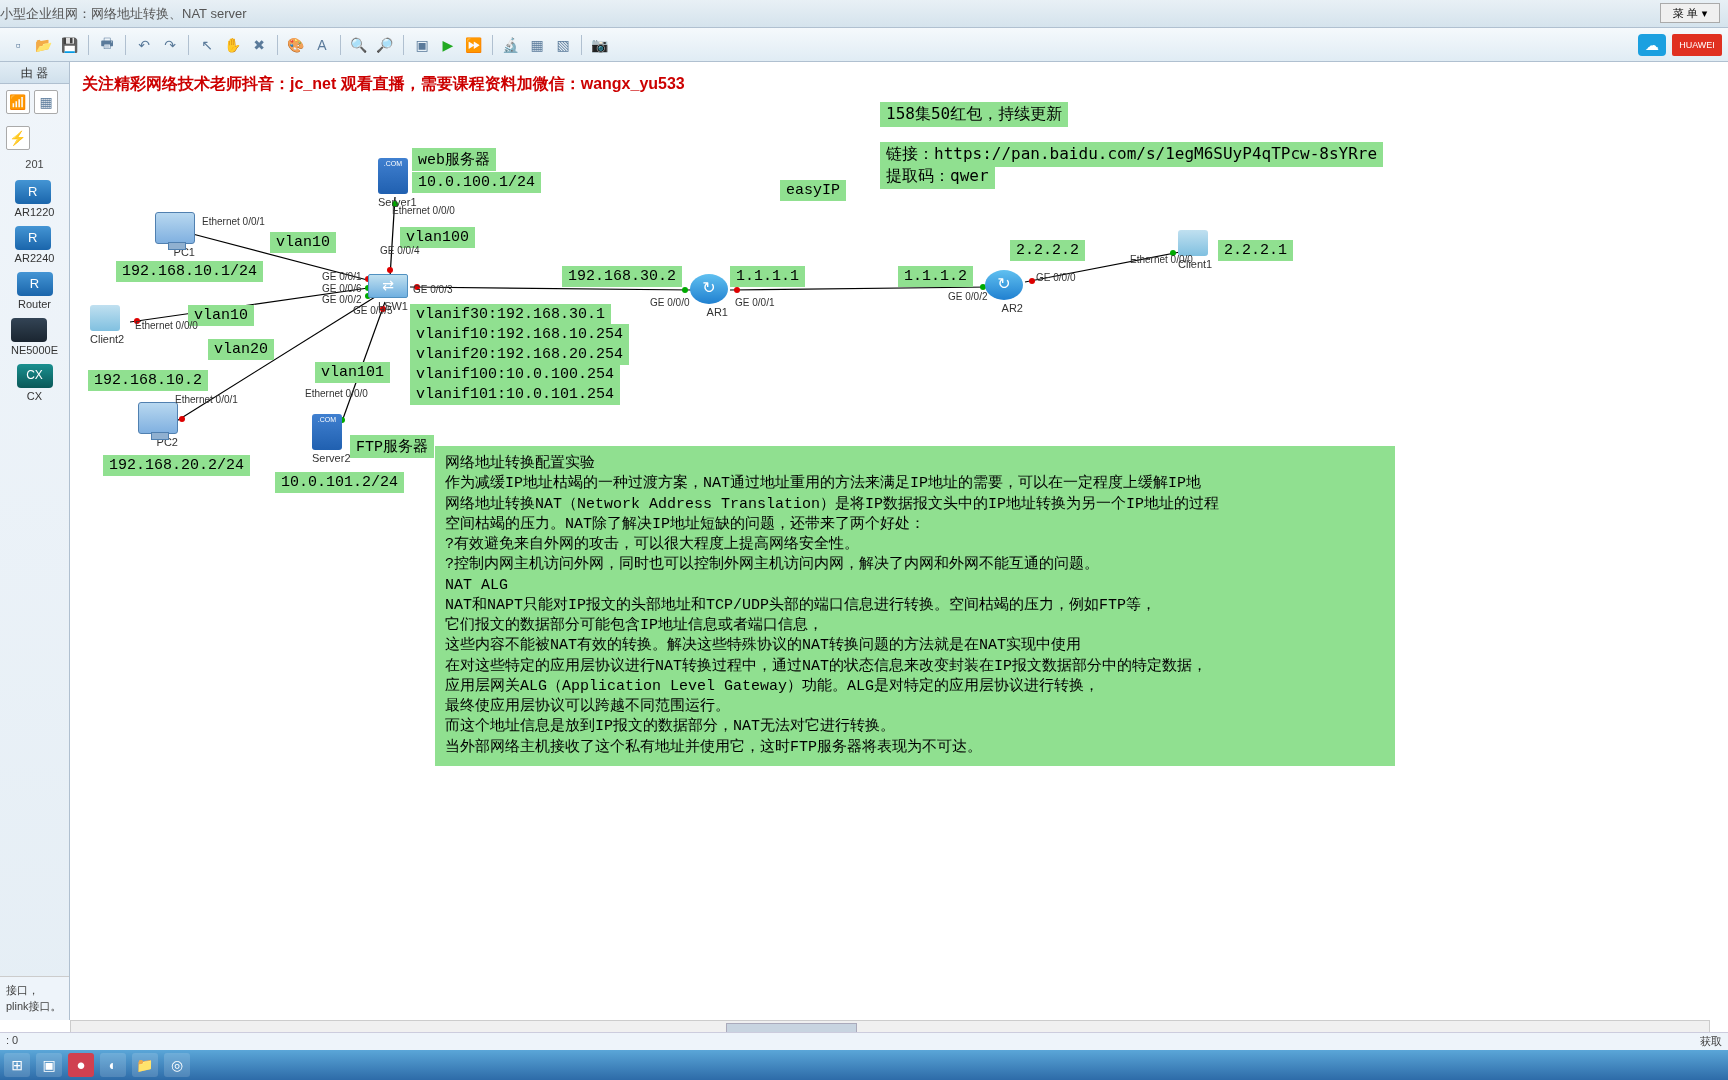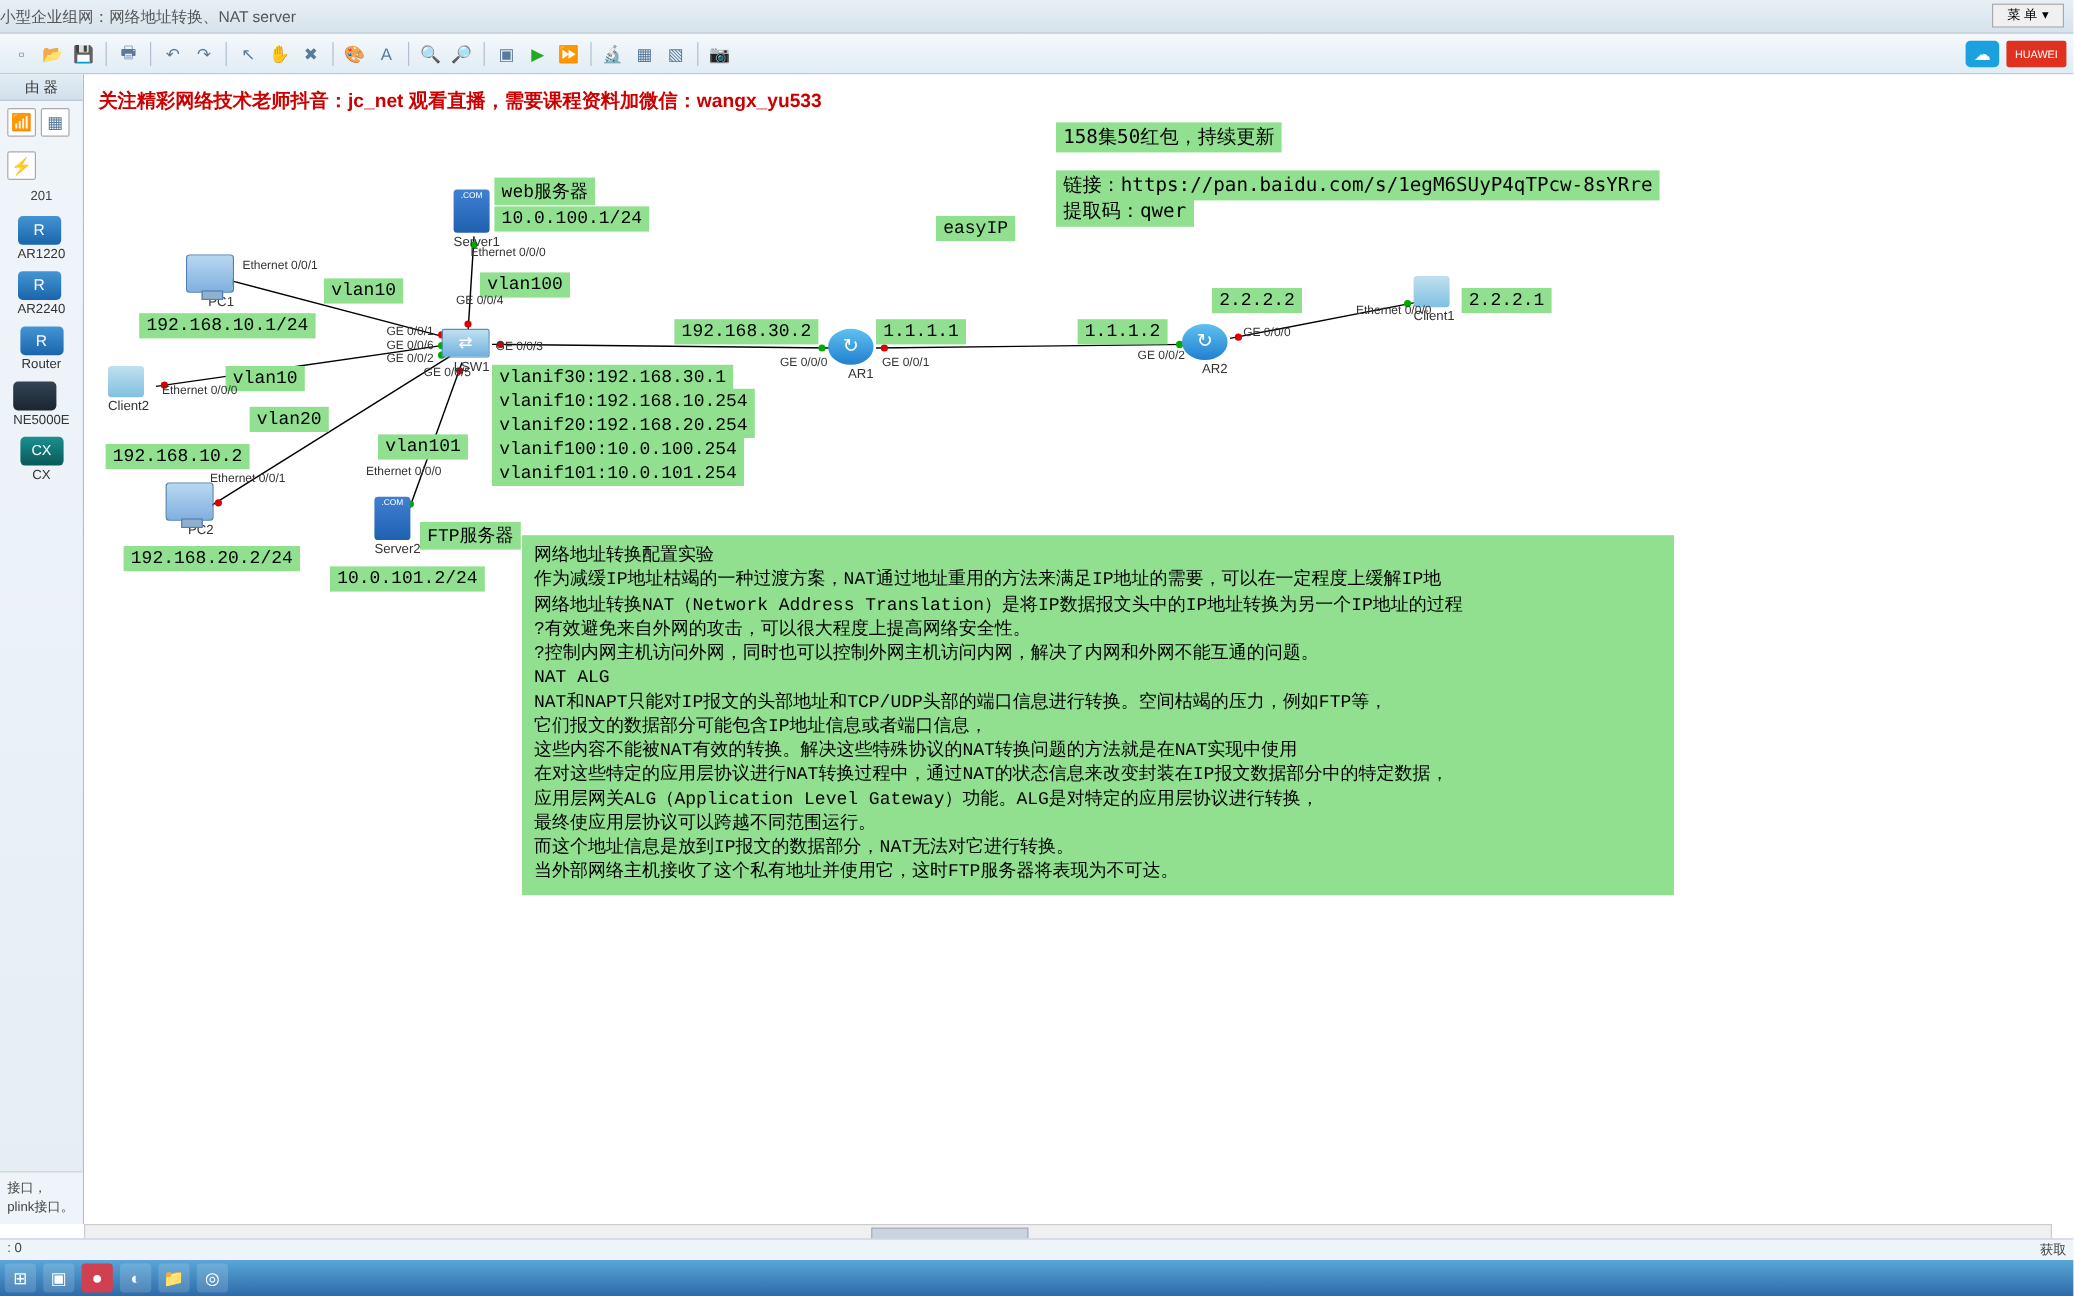--- a/index.html
+++ b/index.html
@@ -323,20 +323,21 @@
     <div class="port-label" style="left:580px; top:235px">GE 0/0/0</div>
     <div class="port-label" style="left:665px; top:235px">GE 0/0/1</div>
     <div class="port-label" style="left:878px; top:229px">GE 0/0/2</div>
     <div class="port-label" style="left:966px; top:210px">GE 0/0/0</div>
     <div class="port-label" style="left:1060px; top:192px">Ethernet 0/0/0</div>
 
     <div class="essay" style="left:365px; top:384px">
       <div>网络地址转换配置实验</div>
       <div>作为减缓IP地址枯竭的一种过渡方案，NAT通过地址重用的方法来满足IP地址的需要，可以在一定程度上缓解IP地</div>
       <div>    网络地址转换NAT（Network Address Translation）是将IP数据报文头中的IP地址转换为另一个IP地址的过程</div>
+      <div>空间枯竭的压力。NAT除了解决IP地址短缺的问题，还带来了两个好处：</div>
       <div>  ?有效避免来自外网的攻击，可以很大程度上提高网络安全性。</div>
       <div>  ?控制内网主机访问外网，同时也可以控制外网主机访问内网，解决了内网和外网不能互通的问题。</div>
       <div>NAT ALG</div>
       <div>NAT和NAPT只能对IP报文的头部地址和TCP/UDP头部的端口信息进行转换。空间枯竭的压力，例如FTP等，</div>
       <div>它们报文的数据部分可能包含IP地址信息或者端口信息，</div>
       <div>这些内容不能被NAT有效的转换。解决这些特殊协议的NAT转换问题的方法就是在NAT实现中使用</div>
       <div>在对这些特定的应用层协议进行NAT转换过程中，通过NAT的状态信息来改变封装在IP报文数据部分中的特定数据，</div>
       <div>应用层网关ALG（Application Level Gateway）功能。ALG是对特定的应用层协议进行转换，</div>
       <div>最终使应用层协议可以跨越不同范围运行。</div>
       <div></div>

